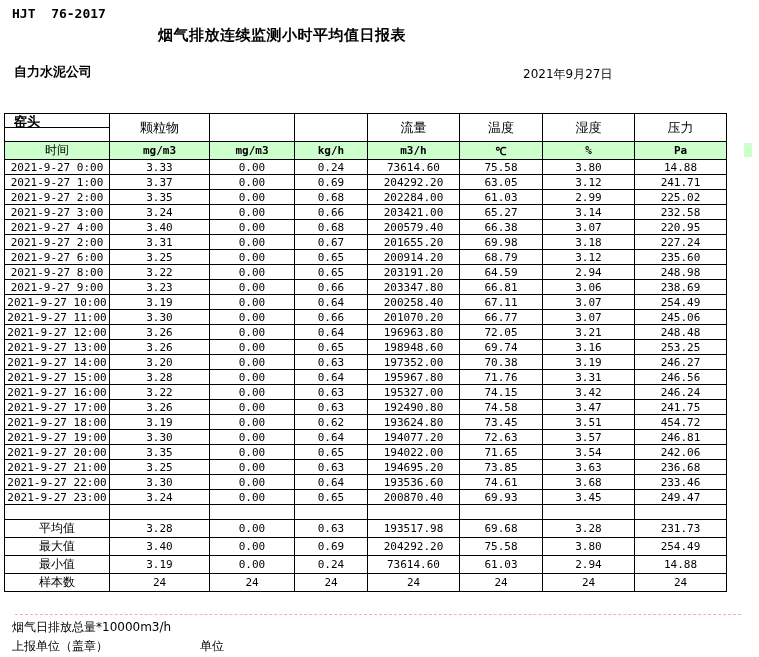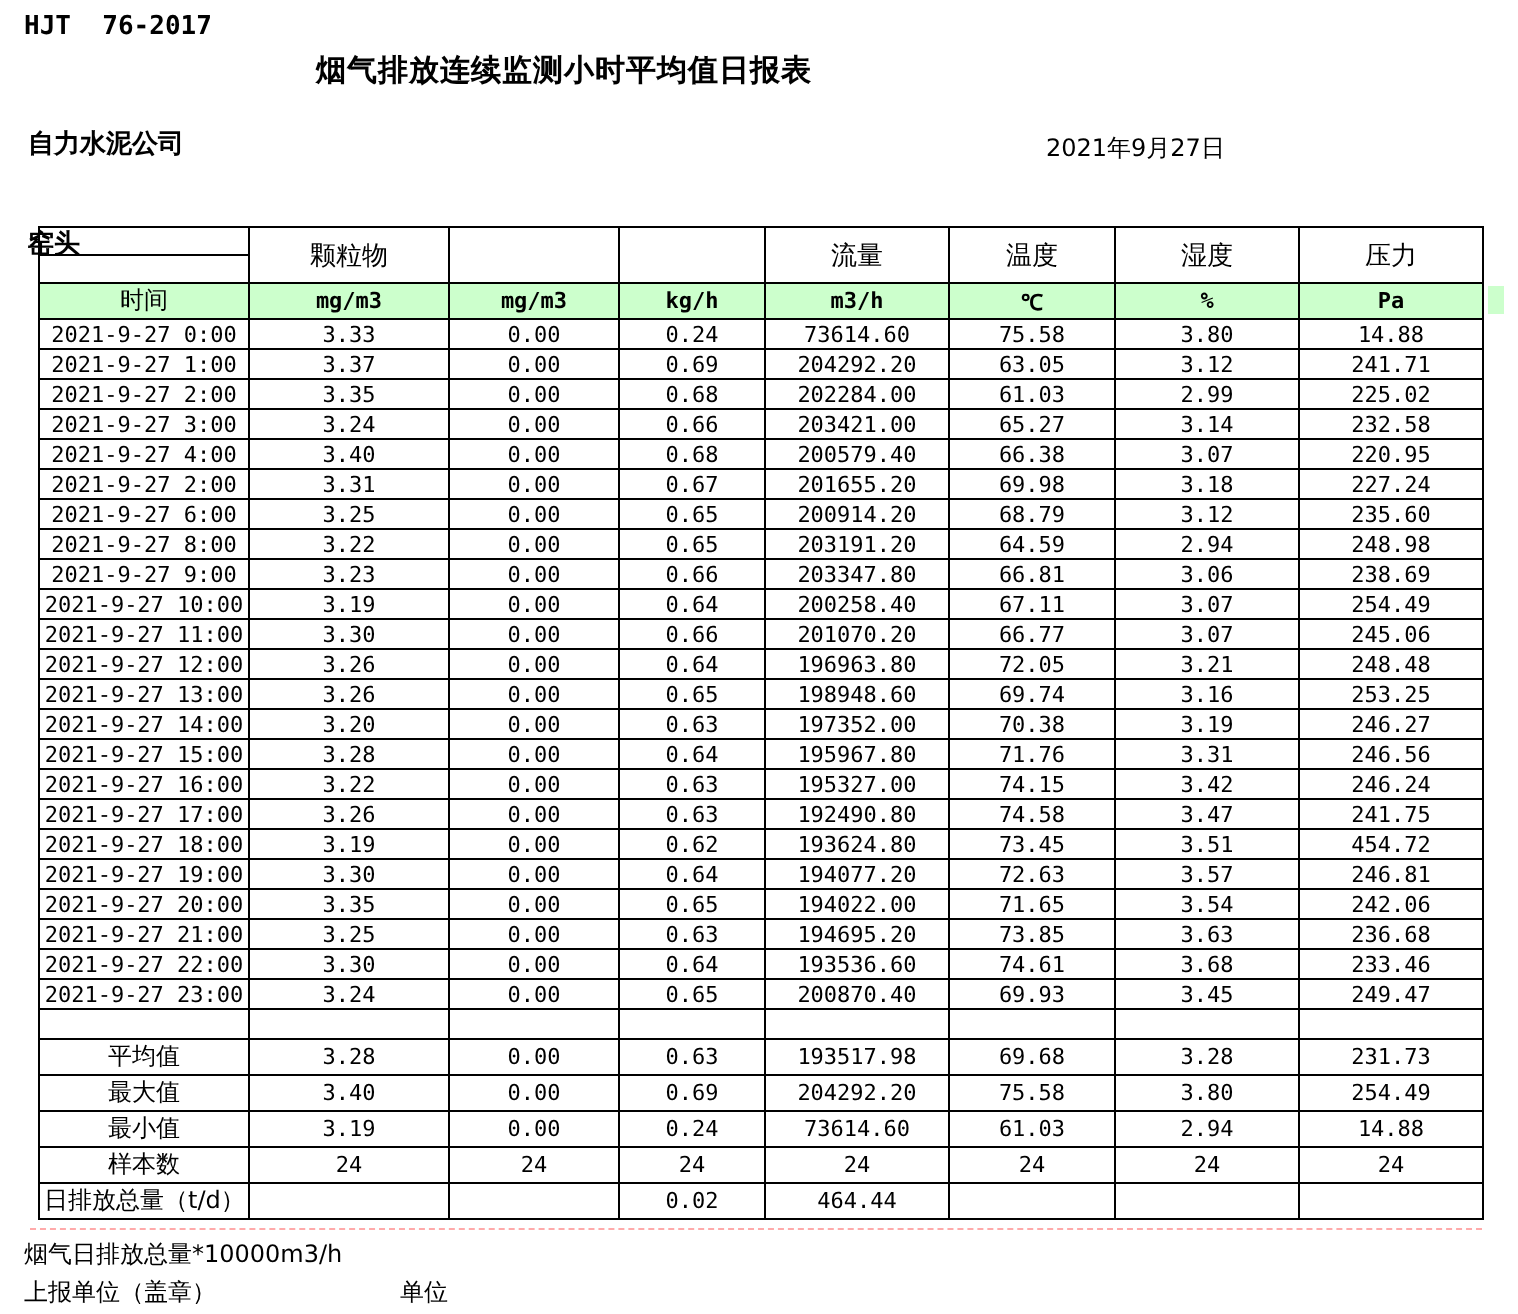--- a/index.html
+++ b/index.html
@@ -15,21 +15,21 @@
   }
   .title {
     position: absolute; left: 158px; top: 26px;
     font-weight: bold; font-size: 15px; letter-spacing: 0.5px; text-align: center;
   }
   .company { position: absolute; left: 14px; top: 63px; font-weight: bold; font-size: 13px; }
   .location { position: absolute; left: 14px; top: 81px; font-weight: bold; font-size: 13px; margin-top: 32px; }
   .date { position: absolute; left: 523px; top: 66px; font-size: 12px; }
 
   table.report {
-    position: absolute; left: 19px; top: 113px;
+    position: absolute; left: 4px; top: 113px;
     border-collapse: collapse; table-layout: fixed;
     font-family: "DejaVu Sans Mono", monospace;
   }
   table.report th, table.report td {
     border: 1px solid #000; padding: 0; overflow: hidden;
     font-weight: normal; text-align: center; vertical-align: middle;
   }
   tr.group-row th { height: 28px; font-size: 13px; font-family: "DejaVu Sans", sans-serif; }
   th.split { padding: 0; vertical-align: top; }
   th.split .split-top { height: 14px; border-bottom: 1px solid #000; }
@@ -376,30 +376,20 @@
         <tr>
           <td class="c-label">样本数</td>
           <td class="c-num">24</td>
           <td class="c-num">24</td>
           <td class="c-num">24</td>
           <td class="c-num">24</td>
           <td class="c-num">24</td>
           <td class="c-num">24</td>
           <td class="c-num">24</td>
         </tr>
-        <tr>
-          <td class="c-label left">日排放总量（t/d）</td>
-          <td class="c-num"></td>
-          <td class="c-num"></td>
-          <td class="c-num">0.02</td>
-          <td class="c-num">464.44</td>
-          <td class="c-num"></td>
-          <td class="c-num"></td>
-          <td class="c-num"></td>
-        </tr>
       </tbody>
   </table>
 
   <div class="green-sliver"></div>
   <div class="pagebreak-line"></div>
 
   <div class="note">烟气日排放总量*10000m3/h</div>
   <div class="report-unit">上报单位（盖章）</div>
   <div class="unit-label">单位</div>
 

